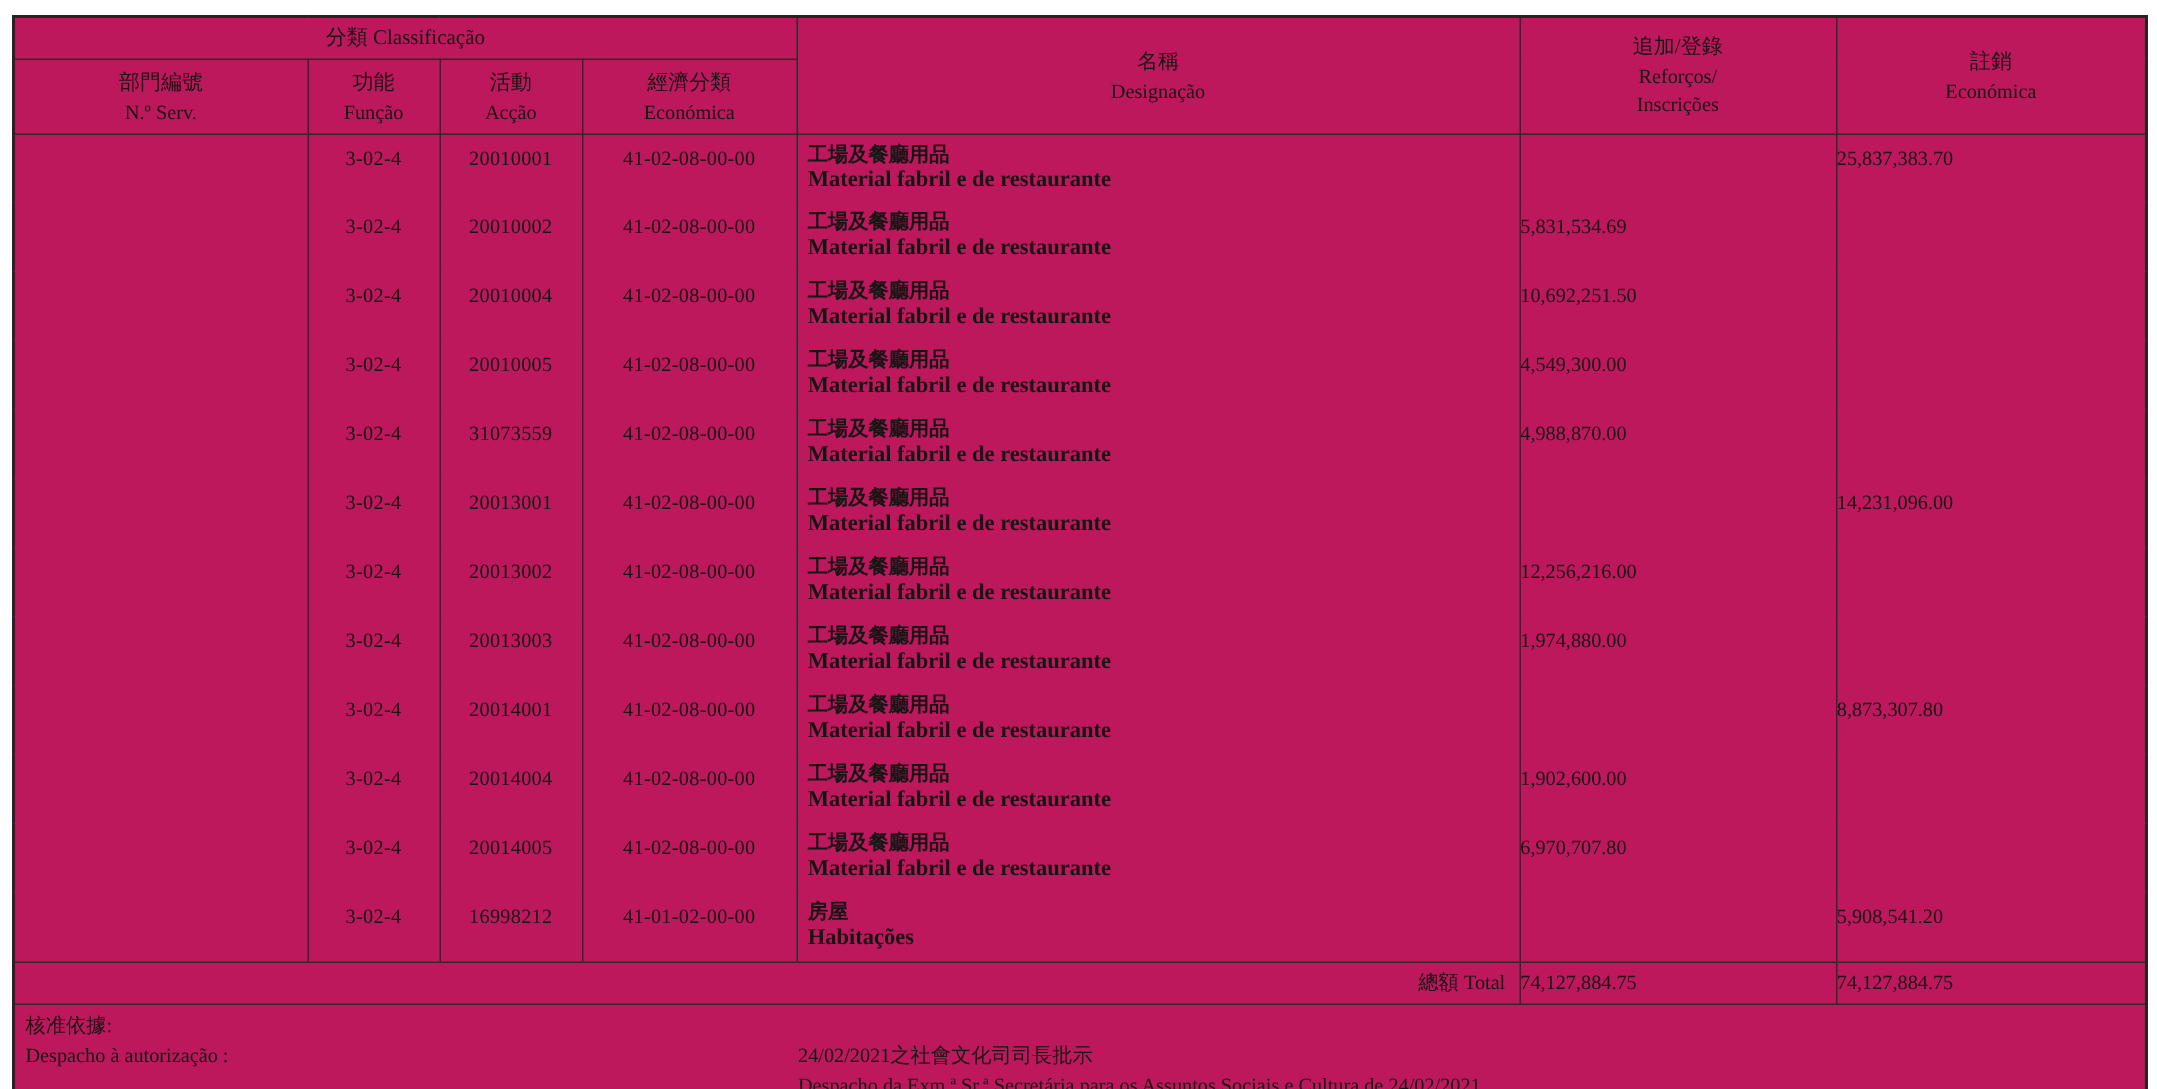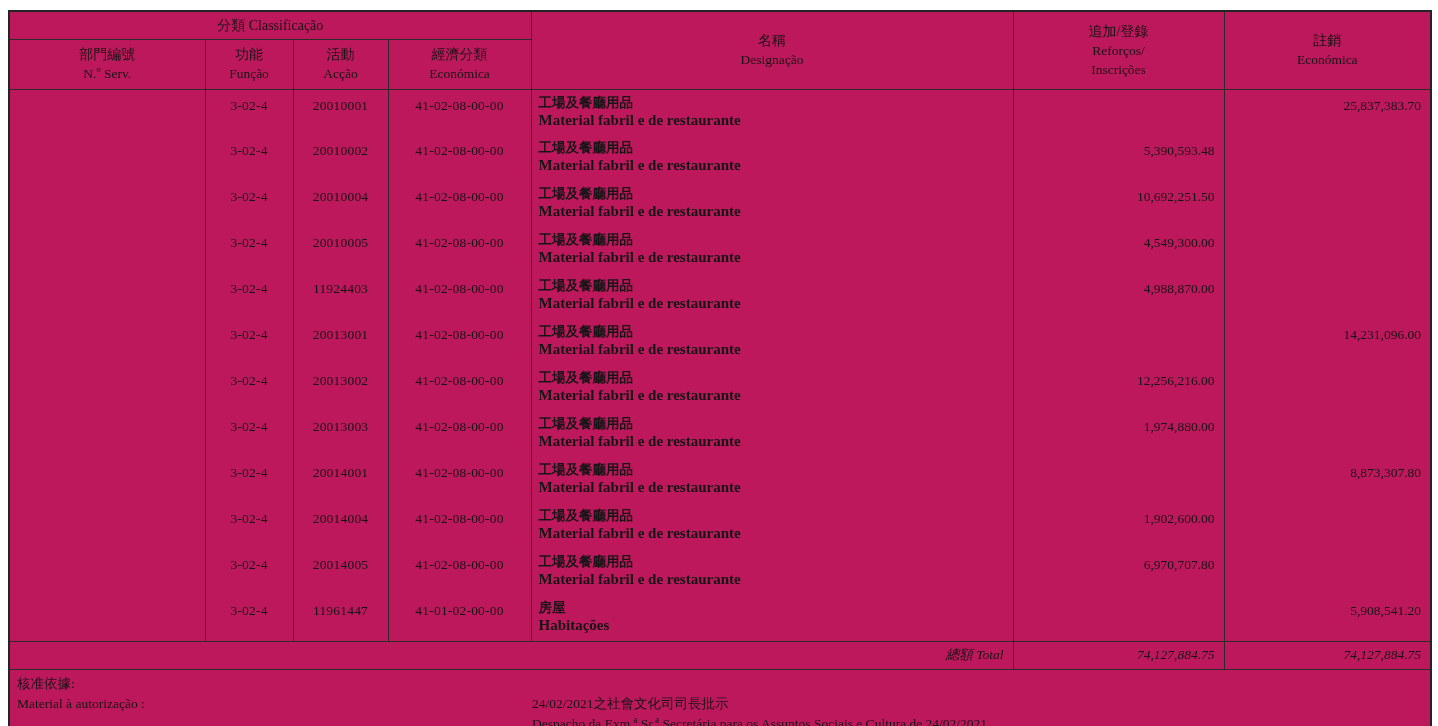--- a/index.html
+++ b/index.html
@@ -57,28 +57,28 @@
     letter-spacing:0.2px;
   }
   td.name{
     padding-left:7px;
     padding-top:3px;
     font-weight:bold;
   }
   td.name .zh{display:block;font-size:13.5px;line-height:19px;}
   td.name .pt{display:block;font-size:15px;line-height:17px;}
   td.amount{
-    text-align:right;
+    text-align:left;
     padding-right:9px;
     padding-top:8px;
     font-size:13.5px;
     margin-top:48px;
   }
   
-  tr.total-row{height:28px;font-style:italic;}
+  tr.total-row{height:28px;}
   tr.total-row td{
     border-top:1.5px solid #2b2b2b;
     border-bottom:1.5px solid #2b2b2b;
     vertical-align:middle;
     font-size:13.5px;
   }
   tr.total-row td.total-label{
     text-align:right;
     padding-right:9px;
   }
@@ -168,21 +168,21 @@
 
       <tr class="body-row">
         <td class="code"></td>
         <td class="code">3-02-4</td>
         <td class="code">20010002</td>
         <td class="code">41-02-08-00-00</td>
         <td class="name">
           <span class="zh">工場及餐廳用品</span>
           <span class="pt">Material fabril e de restaurante</span>
         </td>
-        <td class="amount">5,390,593.48</td>
+        <td class="amount">5,831,534.69</td>
         <td class="amount"></td>
       </tr>
 
       <tr class="body-row">
         <td class="code"></td>
         <td class="code">3-02-4</td>
         <td class="code">20010004</td>
         <td class="code">41-02-08-00-00</td>
         <td class="name">
           <span class="zh">工場及餐廳用品</span>
@@ -201,21 +201,21 @@
           <span class="zh">工場及餐廳用品</span>
           <span class="pt">Material fabril e de restaurante</span>
         </td>
         <td class="amount">4,549,300.00</td>
         <td class="amount"></td>
       </tr>
 
       <tr class="body-row">
         <td class="code"></td>
         <td class="code">3-02-4</td>
-        <td class="code">11924403</td>
+        <td class="code">31073559</td>
         <td class="code">41-02-08-00-00</td>
         <td class="name">
           <span class="zh">工場及餐廳用品</span>
           <span class="pt">Material fabril e de restaurante</span>
         </td>
         <td class="amount">4,988,870.00</td>
         <td class="amount"></td>
       </tr>
 
       <tr class="body-row">
@@ -292,42 +292,42 @@
           <span class="zh">工場及餐廳用品</span>
           <span class="pt">Material fabril e de restaurante</span>
         </td>
         <td class="amount">6,970,707.80</td>
         <td class="amount"></td>
       </tr>
 
       <tr class="body-row">
         <td class="code"></td>
         <td class="code">3-02-4</td>
-        <td class="code">11961447</td>
+        <td class="code">16998212</td>
         <td class="code">41-01-02-00-00</td>
         <td class="name">
           <span class="zh">房屋</span>
           <span class="pt">Habitações</span>
         </td>
         <td class="amount"></td>
         <td class="amount">5,908,541.20</td>
       </tr>
 
       <tr class="total-row">
         <td class="total-label" colspan="5">總額 Total</td>
         <td class="amount">74,127,884.75</td>
         <td class="amount">74,127,884.75</td>
       </tr>
 
       <tr class="footer-row">
         <td colspan="7">
           <div class="footer-flex">
             <div class="footer-left">
               <span class="l1">核准依據:</span>
-              <span class="l2">Material à autorização :</span>
+              <span class="l2">Despacho à autorização :</span>
             </div>
             <div class="footer-right">
               <span class="l1">24/02/2021之社會文化司司長批示</span>
               <span class="l2">Despacho da Exm.ª Sr.ª Secretária para os Assuntos Sociais e Cultura de 24/02/2021</span>
             </div>
           </div>
         </td>
       </tr>
 
     </tbody>

